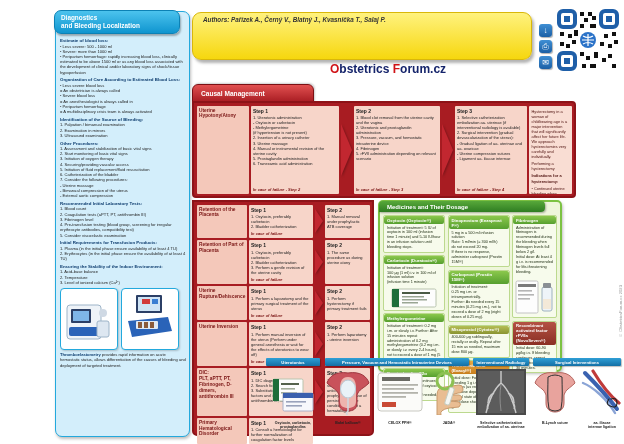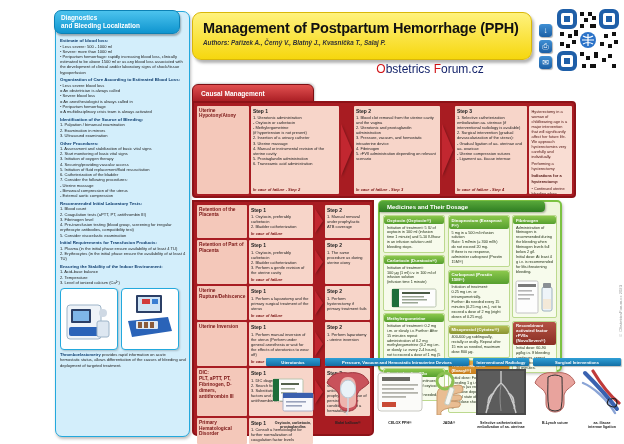--- a/index.html
+++ b/index.html
@@ -13,21 +13,21 @@
   .sec-h{font-size:4.4px;font-weight:bold;color:#0d3c6e;line-height:1.25;}
   .sec-t{font-size:4.1px;color:#222;line-height:1.28;white-space:pre-line;}
   .devices{display:flex;gap:3px;margin:3px 0 2px 0;}
   .dev-frame{background:#fff;border:1.4px solid #23a9dd;border-radius:4px;padding:2px;box-shadow:1px 1px 2px rgba(0,0,0,.2);}
   .dev-note{font-size:4.1px;color:#222;line-height:1.3;}
   .dev-note b{color:#0d3c6e;}
   
   .banner{left:192px;top:12px;width:338px;height:46px;background:linear-gradient(#fff27e,#f6d70e);border:1.5px solid #d9b70a;border-radius:9px;box-shadow:2px 3px 3px rgba(0,0,0,.3);}
   .title{font-size:14.5px;font-weight:bold;color:#111;padding:7px 0 0 10px;letter-spacing:-.2px;}
   .authors{font-size:6.3px;font-weight:bold;font-style:italic;color:#333;padding:3px 0 0 10px;}
-  .brand{left:330px;top:62px;width:200px;text-align:center;font-size:12px;font-weight:normal;color:#15246b;}
+  .brand{left:330px;top:62px;width:200px;text-align:left;font-size:12px;font-weight:bold;color:#15246b;}
   .brand .red{color:#d01317;}
   
   .qr{left:556px;top:8px;}
   .icon-stack{left:539px;top:24px;display:flex;flex-direction:column;gap:3px;}
   .mini-icon{width:13px;height:13px;background:linear-gradient(#3f8fd4,#1b5fa5);border-radius:3px;color:#fff;font-size:8px;line-height:13px;text-align:center;box-shadow:1px 1px 1px rgba(0,0,0,.3);}
   
   .cm-tab{left:192px;top:84px;width:112px;height:17px;background:linear-gradient(#e15050,#a81c22);border:1px solid #7c1014;border-radius:6px 6px 0 0;color:#fff;font-weight:bold;font-size:6.6px;line-height:17px;padding-left:8px;box-shadow:1px -1px 2px rgba(0,0,0,.2);}
   .cmA{left:192px;top:101px;width:384px;height:97px;background:#a81c22;border:2.5px solid #8d1318;border-radius:0 4px 4px 4px;display:flex;gap:2px;padding:2.5px;box-sizing:border-box;}
   .cmB{left:192px;top:200px;width:182px;height:236px;background:#a81c22;border:2.5px solid #8d1318;border-radius:0 0 5px 5px;display:flex;flex-direction:column;gap:2px;padding:2.5px;box-sizing:border-box;}
   .cell{background:#f7d5c9;border-radius:1px;overflow:hidden;padding:2px 2.5px;box-sizing:border-box;}
@@ -150,21 +150,20 @@
           </svg>
         </div>
       </div>
       <div class="dev-note">
         <b>Thromboelastometry</b><span> provides rapid information on acute hemostatic status, allows differentiation of the causes of bleeding and deployment of targeted treatment.</span>
       </div>
     </div>
   </div>
 
   <div class="abs banner">
-    <div class="title">Management of Postpartum Hemorrhage (PPH)</div>
     <div class="authors">Authors: Pařízek A., Černý V., Blatný J., Kvasnička T., Salaj P.</div>
   </div>
 
   <div class="abs brand">
     <span class="red">O</span><span>bstetrics </span><span class="red">F</span><span>orum.cz</span>
   </div>
 
   <div class="abs qr">
     <svg width="64" height="64" viewBox="0 0 64 64">
       <rect width="64" height="64" fill="#fff"></rect>

